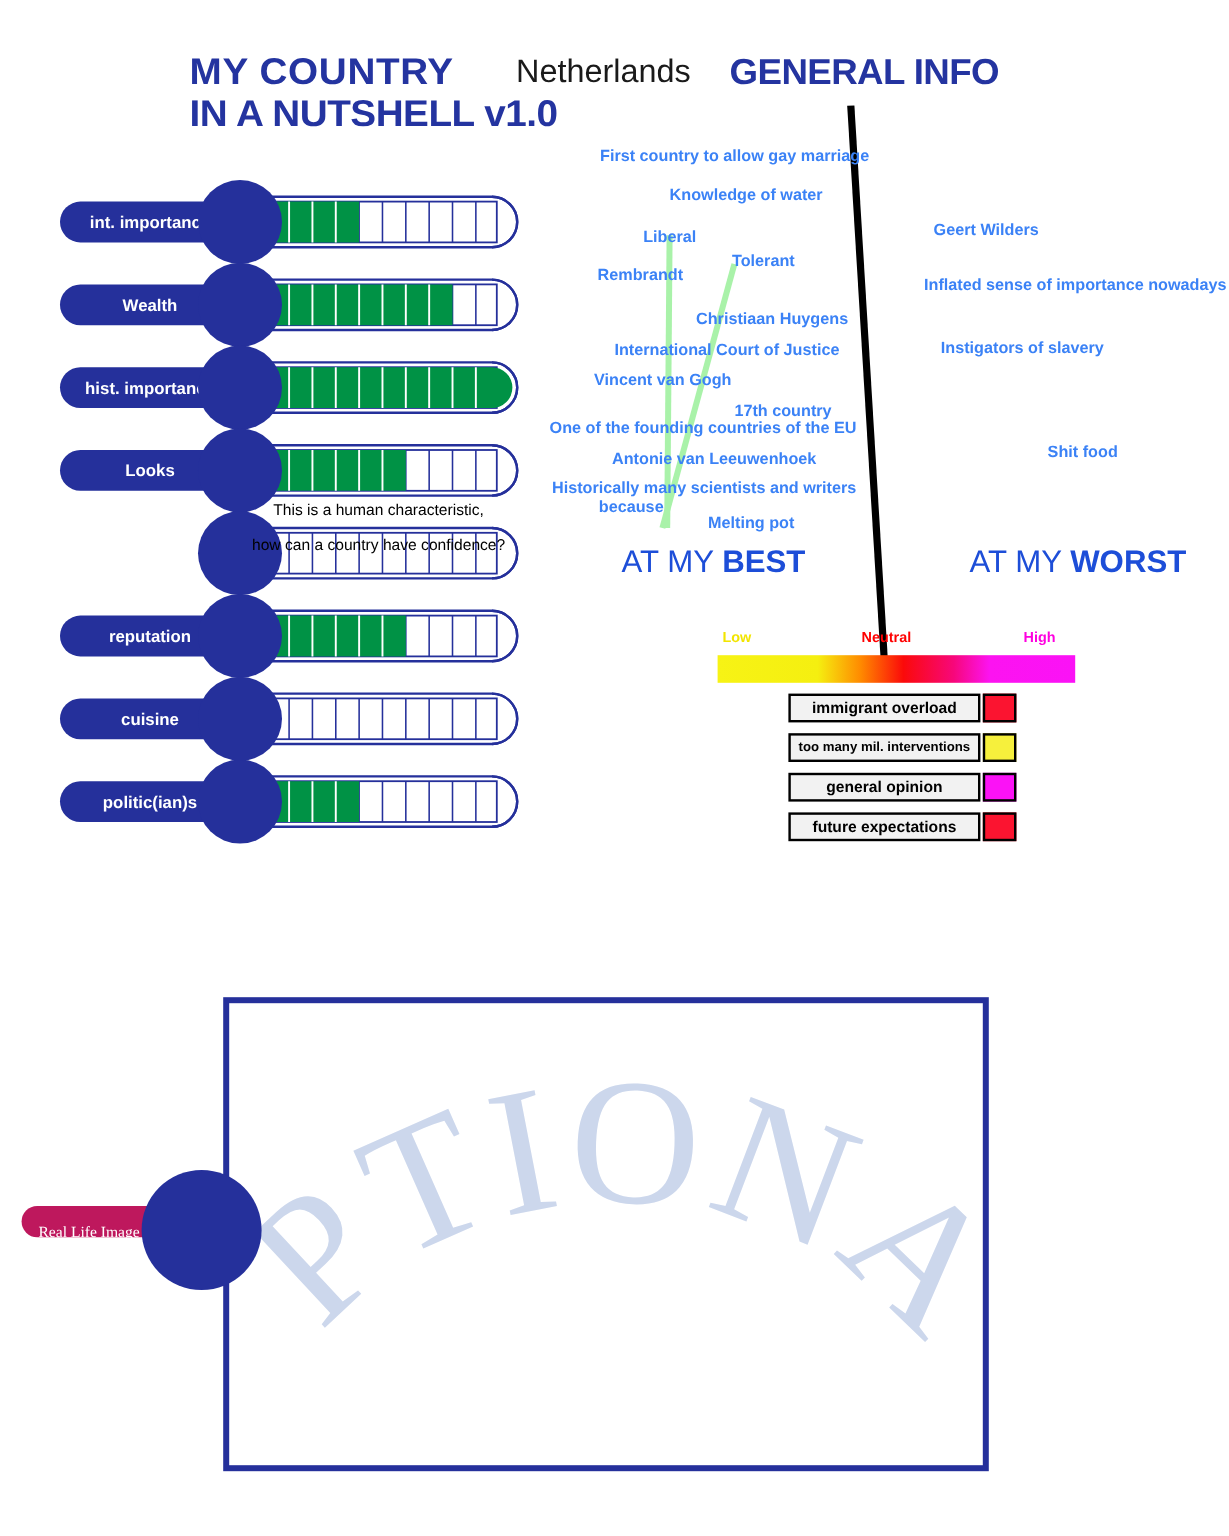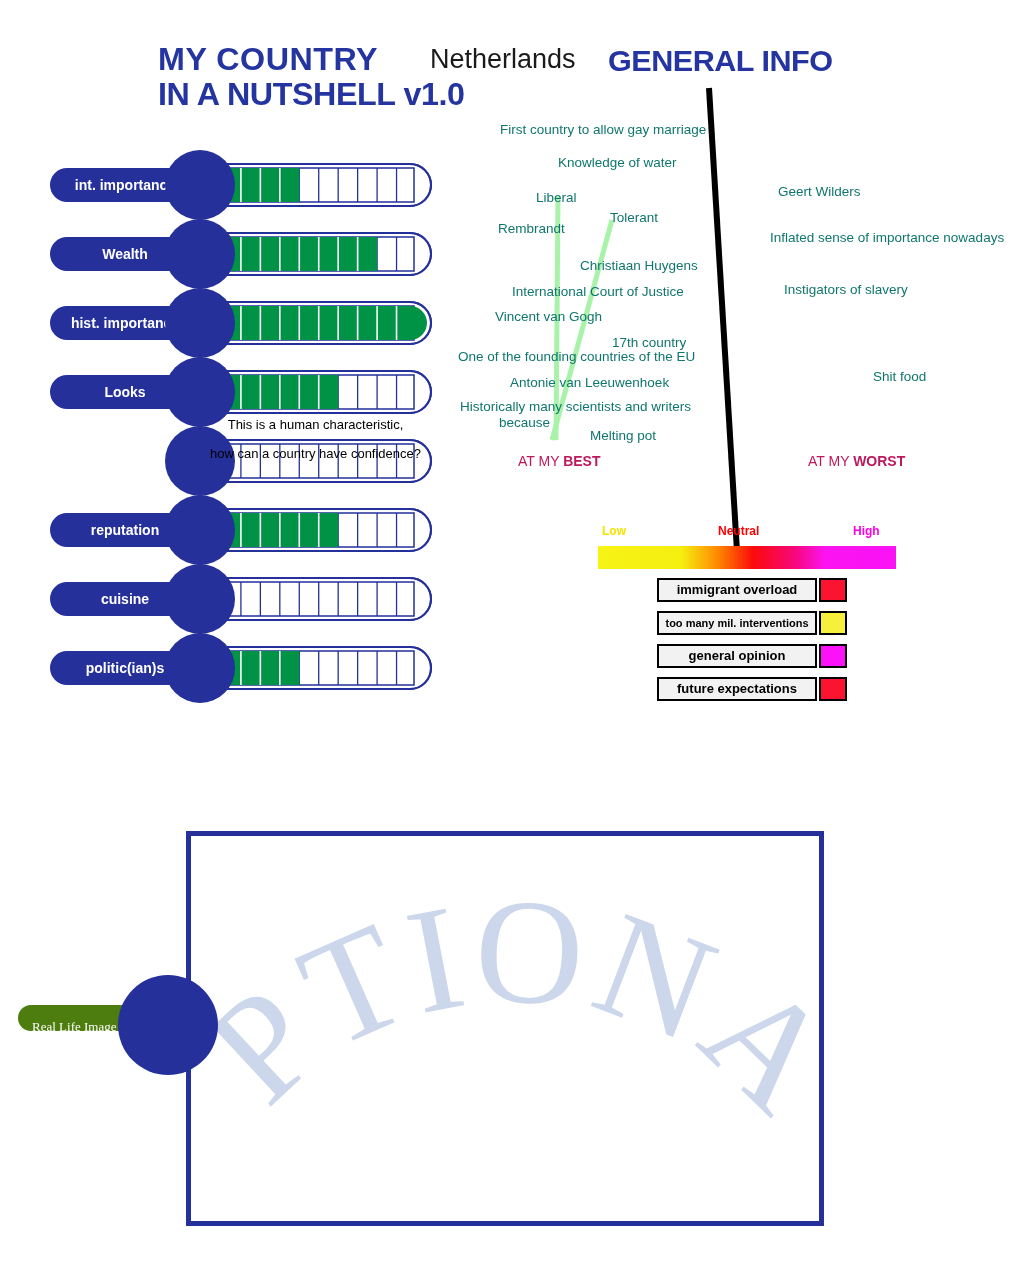--- a/index.html
+++ b/index.html
@@ -33,22 +33,22 @@
   .gauge{position:absolute;left:196px;top:12px;width:240px;height:46px;z-index:1;}
   .gauge svg{display:block;}
   .conf-note{position:absolute;left:198px;top:-12px;width:235px;font-size:13px;
              color:#000;text-align:center;line-height:22px;z-index:5;}
   .conf-note .l1{display:block;}
   .conf-note .l2{display:block;margin-top:7px;}
 
   
   #best-col{left:440px;top:110px;width:290px;height:390px;}
   #worst-col{left:740px;top:170px;width:290px;height:330px;}
-  .item{position:absolute;font-size:13.5px;color:#0f766e;white-space:nowrap;}
-  .footer-lab{position:absolute;font-size:14px;color:#be185d;white-space:nowrap;}
+  .item{position:absolute;font-size:13.5px;color:#3b82f6;white-space:nowrap;font-weight:bold;}
+  .footer-lab{position:absolute;font-size:26px;color:#1d4ed8;white-space:nowrap;}
   .footer-lab b{font-weight:bold;}
 
   #divider{left:0;top:0;width:1024px;height:620px;pointer-events:none;}
 
   
   #scale{left:598px;top:524px;width:300px;height:40px;}
   .scale-lab{position:absolute;top:0;font-size:12px;font-weight:bold;}
   .scale-bar{position:absolute;left:0;top:22px;width:298px;height:23px;
       background:linear-gradient(to right,#f7f315 0%,#f5ef10 28%,#ff8a00 40%,
                  #fb0a0a 52%,#f7077a 66%,#fc13f0 76%,#fb12f6 100%);}
@@ -64,21 +64,21 @@
   .lg-sw{position:absolute;left:162px;top:0;width:28px;height:24px;
          border:2px solid #000;box-sizing:border-box;}
 
   
   #optional{left:0;top:820px;width:1024px;height:440px;}
   .opt-frame{position:absolute;left:186px;top:11px;width:638px;height:395px;
              border:5px solid #25309b;box-sizing:border-box;background:#fff;}
   .opt-knob{position:absolute;left:118px;top:975px;width:100px;height:100px;
             border-radius:50%;background:#25309b;z-index:4;}
   .opt-tab{position:absolute;left:18px;top:1005px;width:160px;height:26px;
-           border-radius:22px;background:#4d7c0f;z-index:3;}
+           border-radius:22px;background:#be185d;z-index:3;}
   .opt-tab span{position:absolute;left:14px;top:0;height:44px;line-height:44px;
                 color:#fff;font-size:13px;
                 font-family:"Liberation Serif",serif;}
   .opt-wm{position:absolute;left:215px;top:880px;width:600px;height:290px;
           z-index:1;pointer-events:none;}
 </style>
 </head>
 <body>
 
 <div class="abs" id="header">

